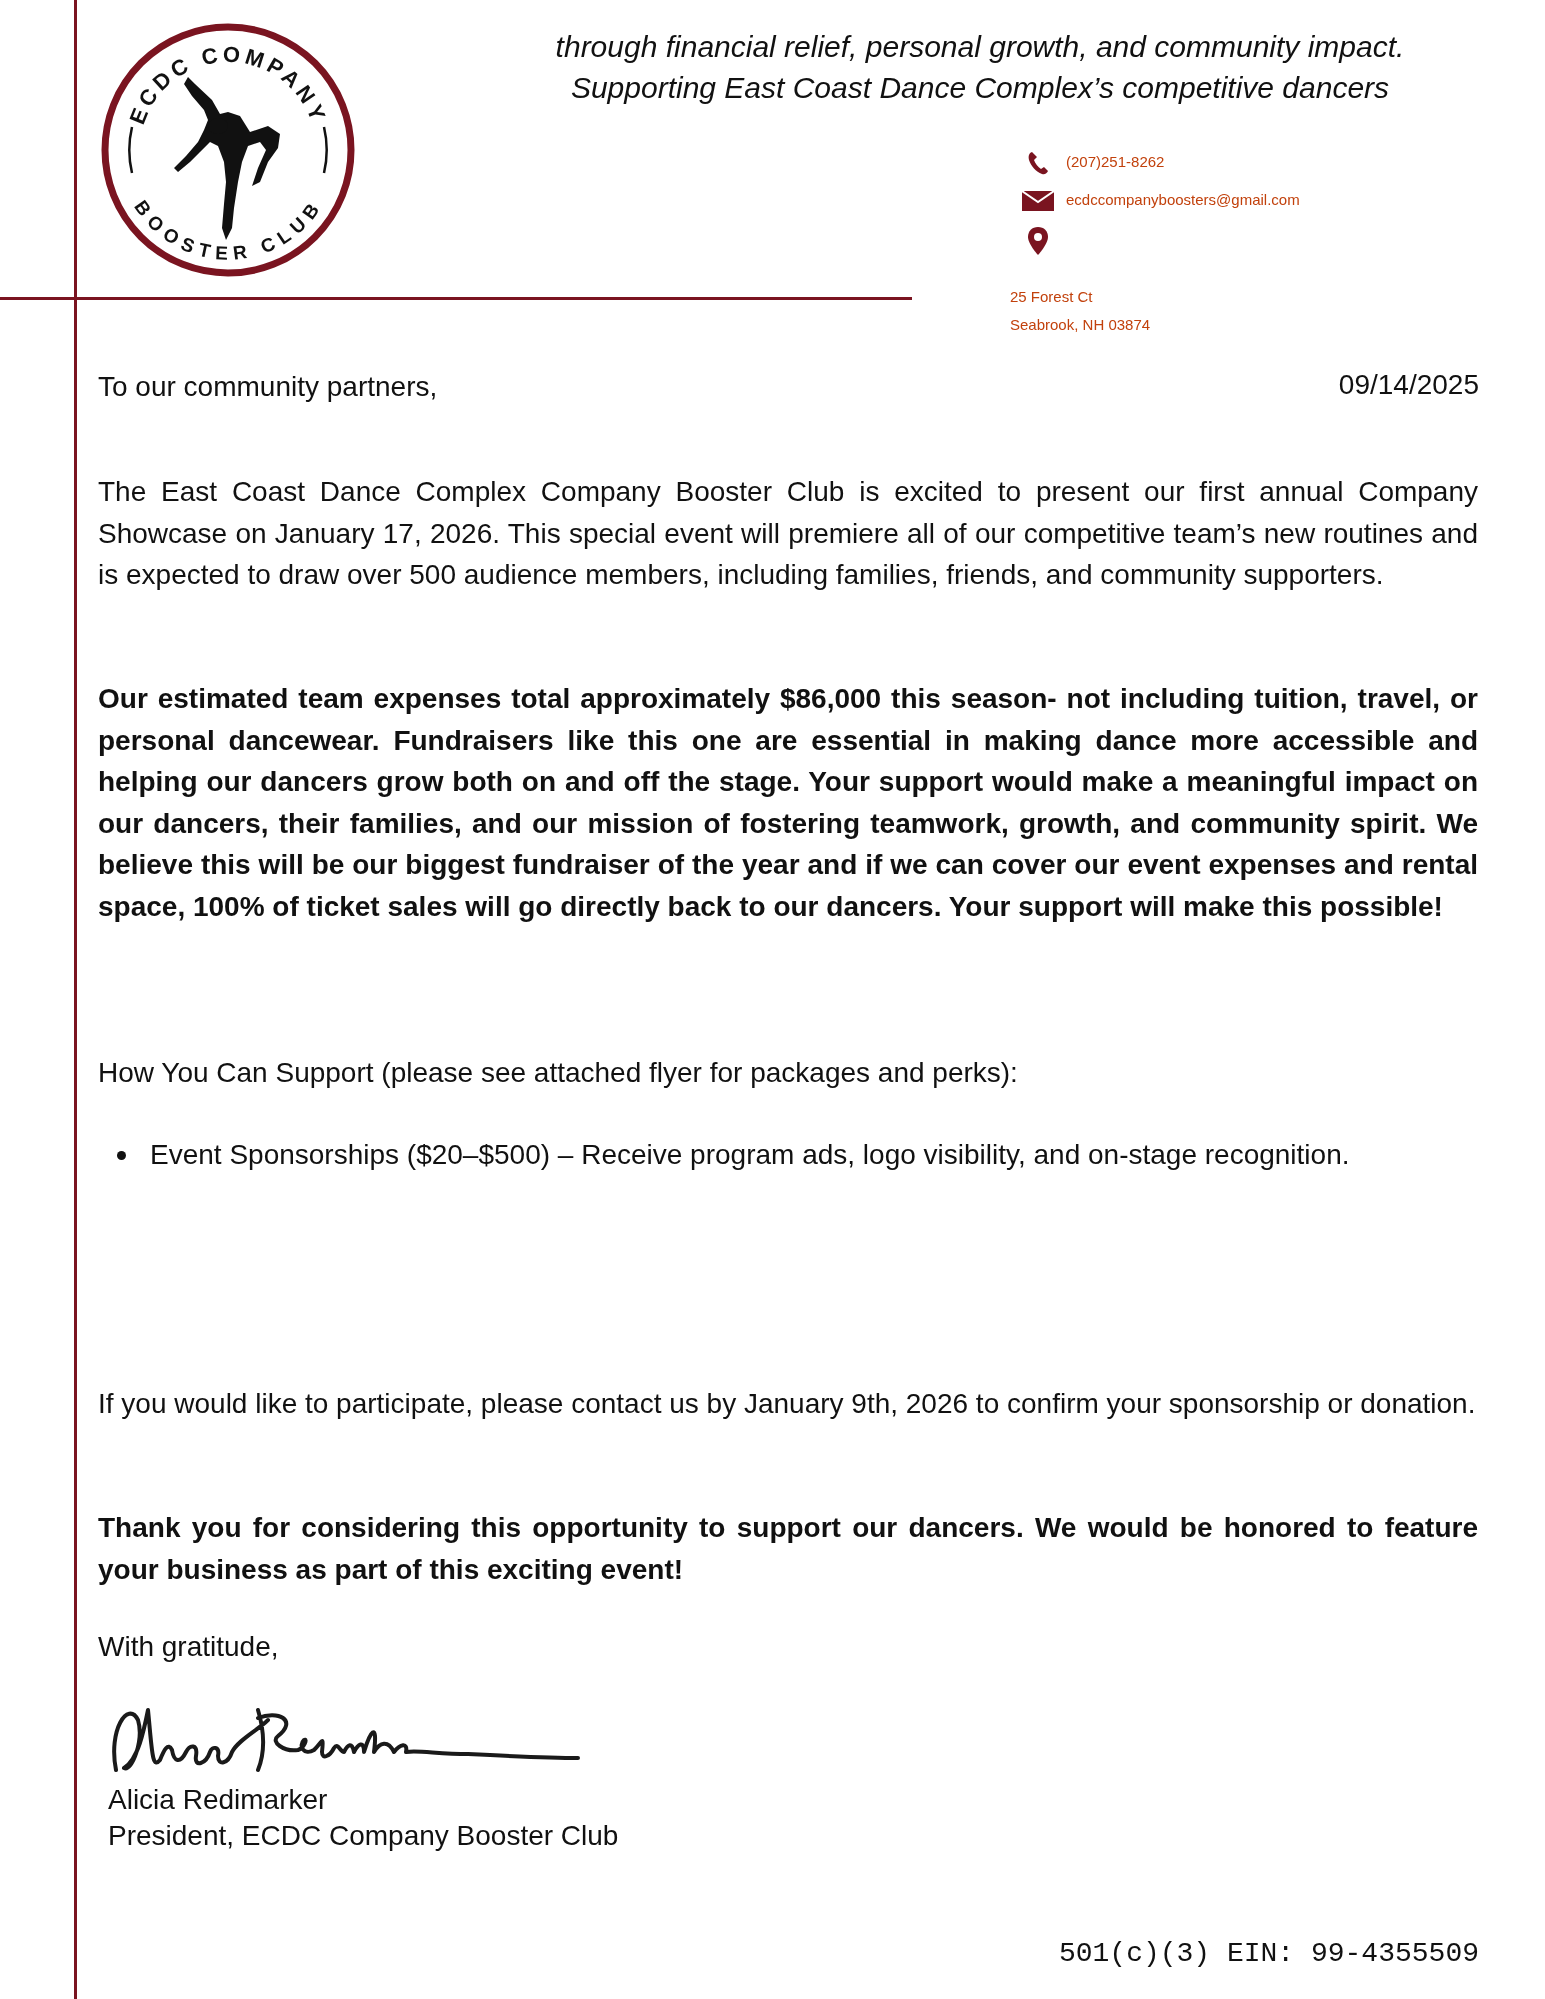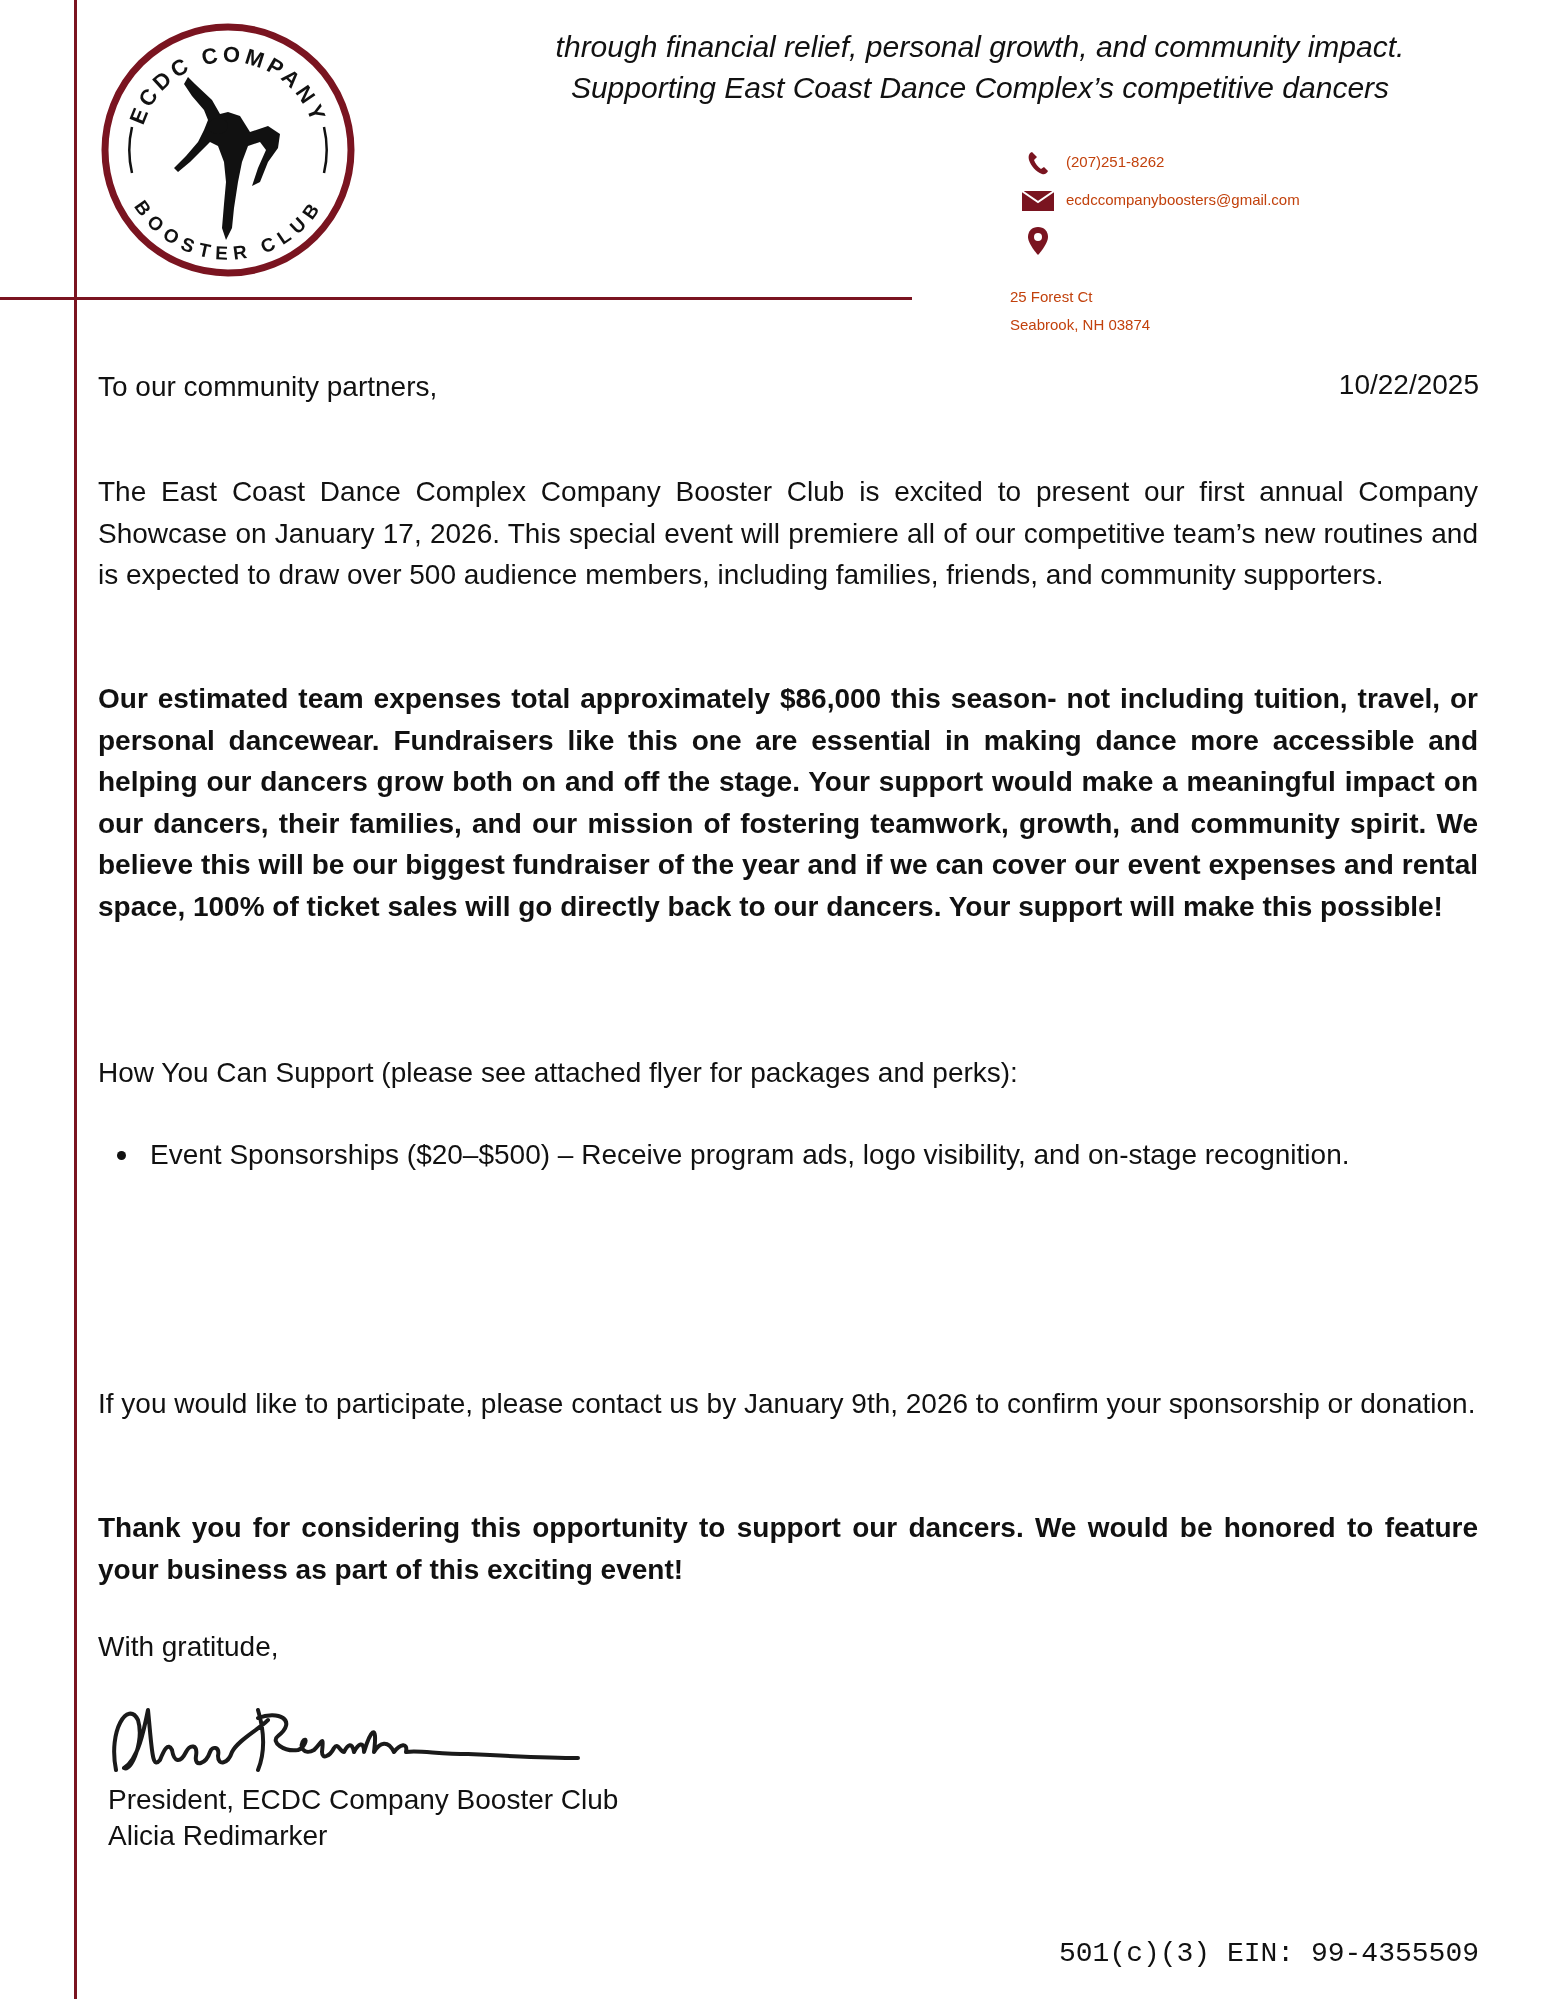--- a/index.html
+++ b/index.html
@@ -99,21 +99,21 @@
         </svg>
     </span>
     <span class="txt">
       <div>25 Forest Ct</div>
       <div>Seabrook, NH 03874</div>
     </span>
   </div>
 </div>
 
 <div class="salutation">To our community partners,</div>
-<div class="date">10/22/2025</div>
+<div class="date">09/14/2025</div>
 
 <div class="body p1">The East Coast Dance Complex Company Booster Club is excited to present our first annual Company Showcase on January 17, 2026. This special event will premiere all of our competitive team’s new routines and is expected to draw over 500 audience members, including families, friends, and community supporters.</div>
 <div class="body p2 bold">Our estimated team expenses total approximately $86,000 this season- not including tuition, travel, or personal dancewear. Fundraisers like this one are essential in making dance more accessible and helping our dancers grow both on and off the stage. Your support would make a meaningful impact on our dancers, their families, and our mission of fostering teamwork, growth, and community spirit. We believe this will be our biggest fundraiser of the year and if we can cover our event expenses and rental space, 100% of ticket sales will go directly back to our dancers. Your support will make this possible!</div>
 <div class="body p3">How You Can Support (please see attached flyer for packages and perks):</div>
 
 <div class="bullets">
   <div class="bullet">
     <div class="dot">
         <span></span>
       </div>
@@ -124,17 +124,17 @@
 <div class="body p4">If you would like to participate, please contact us by January 9th, 2026 to confirm your sponsorship or donation.</div>
 <div class="body p5 bold">Thank you for considering this opportunity to support our dancers. We would be honored to feature your business as part of this exciting event!</div>
 
 <div class="closing">With gratitude,</div>
 
 <svg class="signature" viewBox="0 0 480 100">
   <path d="M 8 80 C 0 40 20 10 30 30 C 36 50 24 82 16 78 C 30 70 36 40 40 20 C 44 60 44 80 52 70 C 56 60 60 52 64 60 C 66 72 72 74 78 62 C 82 54 90 54 88 66 C 86 78 98 74 102 62 C 104 56 112 56 110 66 C 110 76 120 74 124 62 C 130 50 150 40 160 30 M 150 20 C 156 40 158 60 150 80 M 150 28 C 170 20 190 30 170 46 C 162 52 176 62 190 60 C 196 58 200 48 196 50 C 190 56 196 66 206 60 C 214 52 216 44 214 62 C 214 70 222 66 226 58 C 230 52 232 62 236 62 C 240 54 244 52 246 62 C 250 54 256 50 256 62 C 262 42 270 30 266 62 C 272 52 280 50 286 62 C 292 54 300 52 298 62 C 310 60 330 64 360 64 C 400 66 440 68 470 68" fill="none" stroke="#1a1a1a" stroke-width="4" stroke-linecap="round" stroke-linejoin="round"></path>
 </svg>
 
 <div class="signer">
+  <div>Alicia Redimarker</div>
   <div>President, ECDC Company Booster Club</div>
-  <div>Alicia Redimarker</div>
 </div>
 
 <div class="ein">501(c)(3) EIN: 99-4355509</div>
 
 </body></html>

